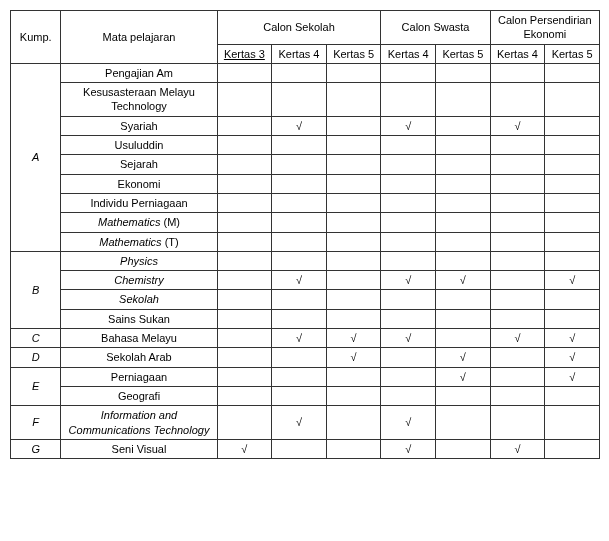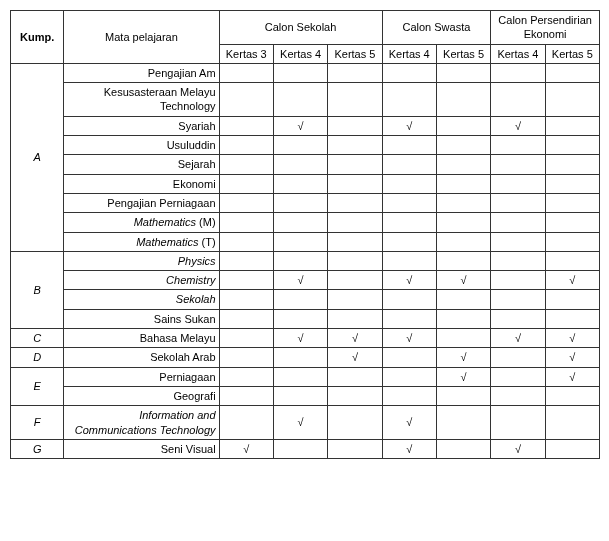--- a/index.html
+++ b/index.html
@@ -14,28 +14,28 @@
       width: 590px;
     }
     th, td {
       border: 1px solid #333;
       text-align: center;
       vertical-align: middle;
       padding: 2px 3px;
       line-height: 1.3;
     }
     td.left-align {
-      text-align: right;
+      text-align: center;
     }
     th {
       font-weight: normal;
     }
-    .col-kump { width: 34px; font-weight: bold; }
+    .col-kump { width: 34px; }
     .col-mata { width: 120px; text-align: center; }
-    .col-k3 { width: 42px; }
+    .col-k3 { width: 42px; text-decoration: underline; }
     .col-k4 { width: 42px; }
     .col-k5 { width: 42px; }
     .col-s4 { width: 42px; }
     .col-s5 { width: 42px; }
     .col-p4 { width: 42px; }
     .col-p5 { width: 42px; }
   </style>
 </head>
 <body>
 
@@ -114,21 +114,21 @@
         <td class="left-align">Ekonomi</td>
         <td></td>
         <td></td>
         <td></td>
         <td></td>
         <td></td>
         <td></td>
         <td></td>
       </tr>
       <tr>
-        <td class="left-align">Pengajian Perniagaan</td>
+        <td class="left-align">Individu Perniagaan</td>
         <td></td>
         <td></td>
         <td></td>
         <td></td>
         <td></td>
         <td></td>
         <td></td>
       </tr>
       <tr>
         <td class="left-align"><em>Mathematics</em><span style="font-style: normal;"> (M)</span></td>

